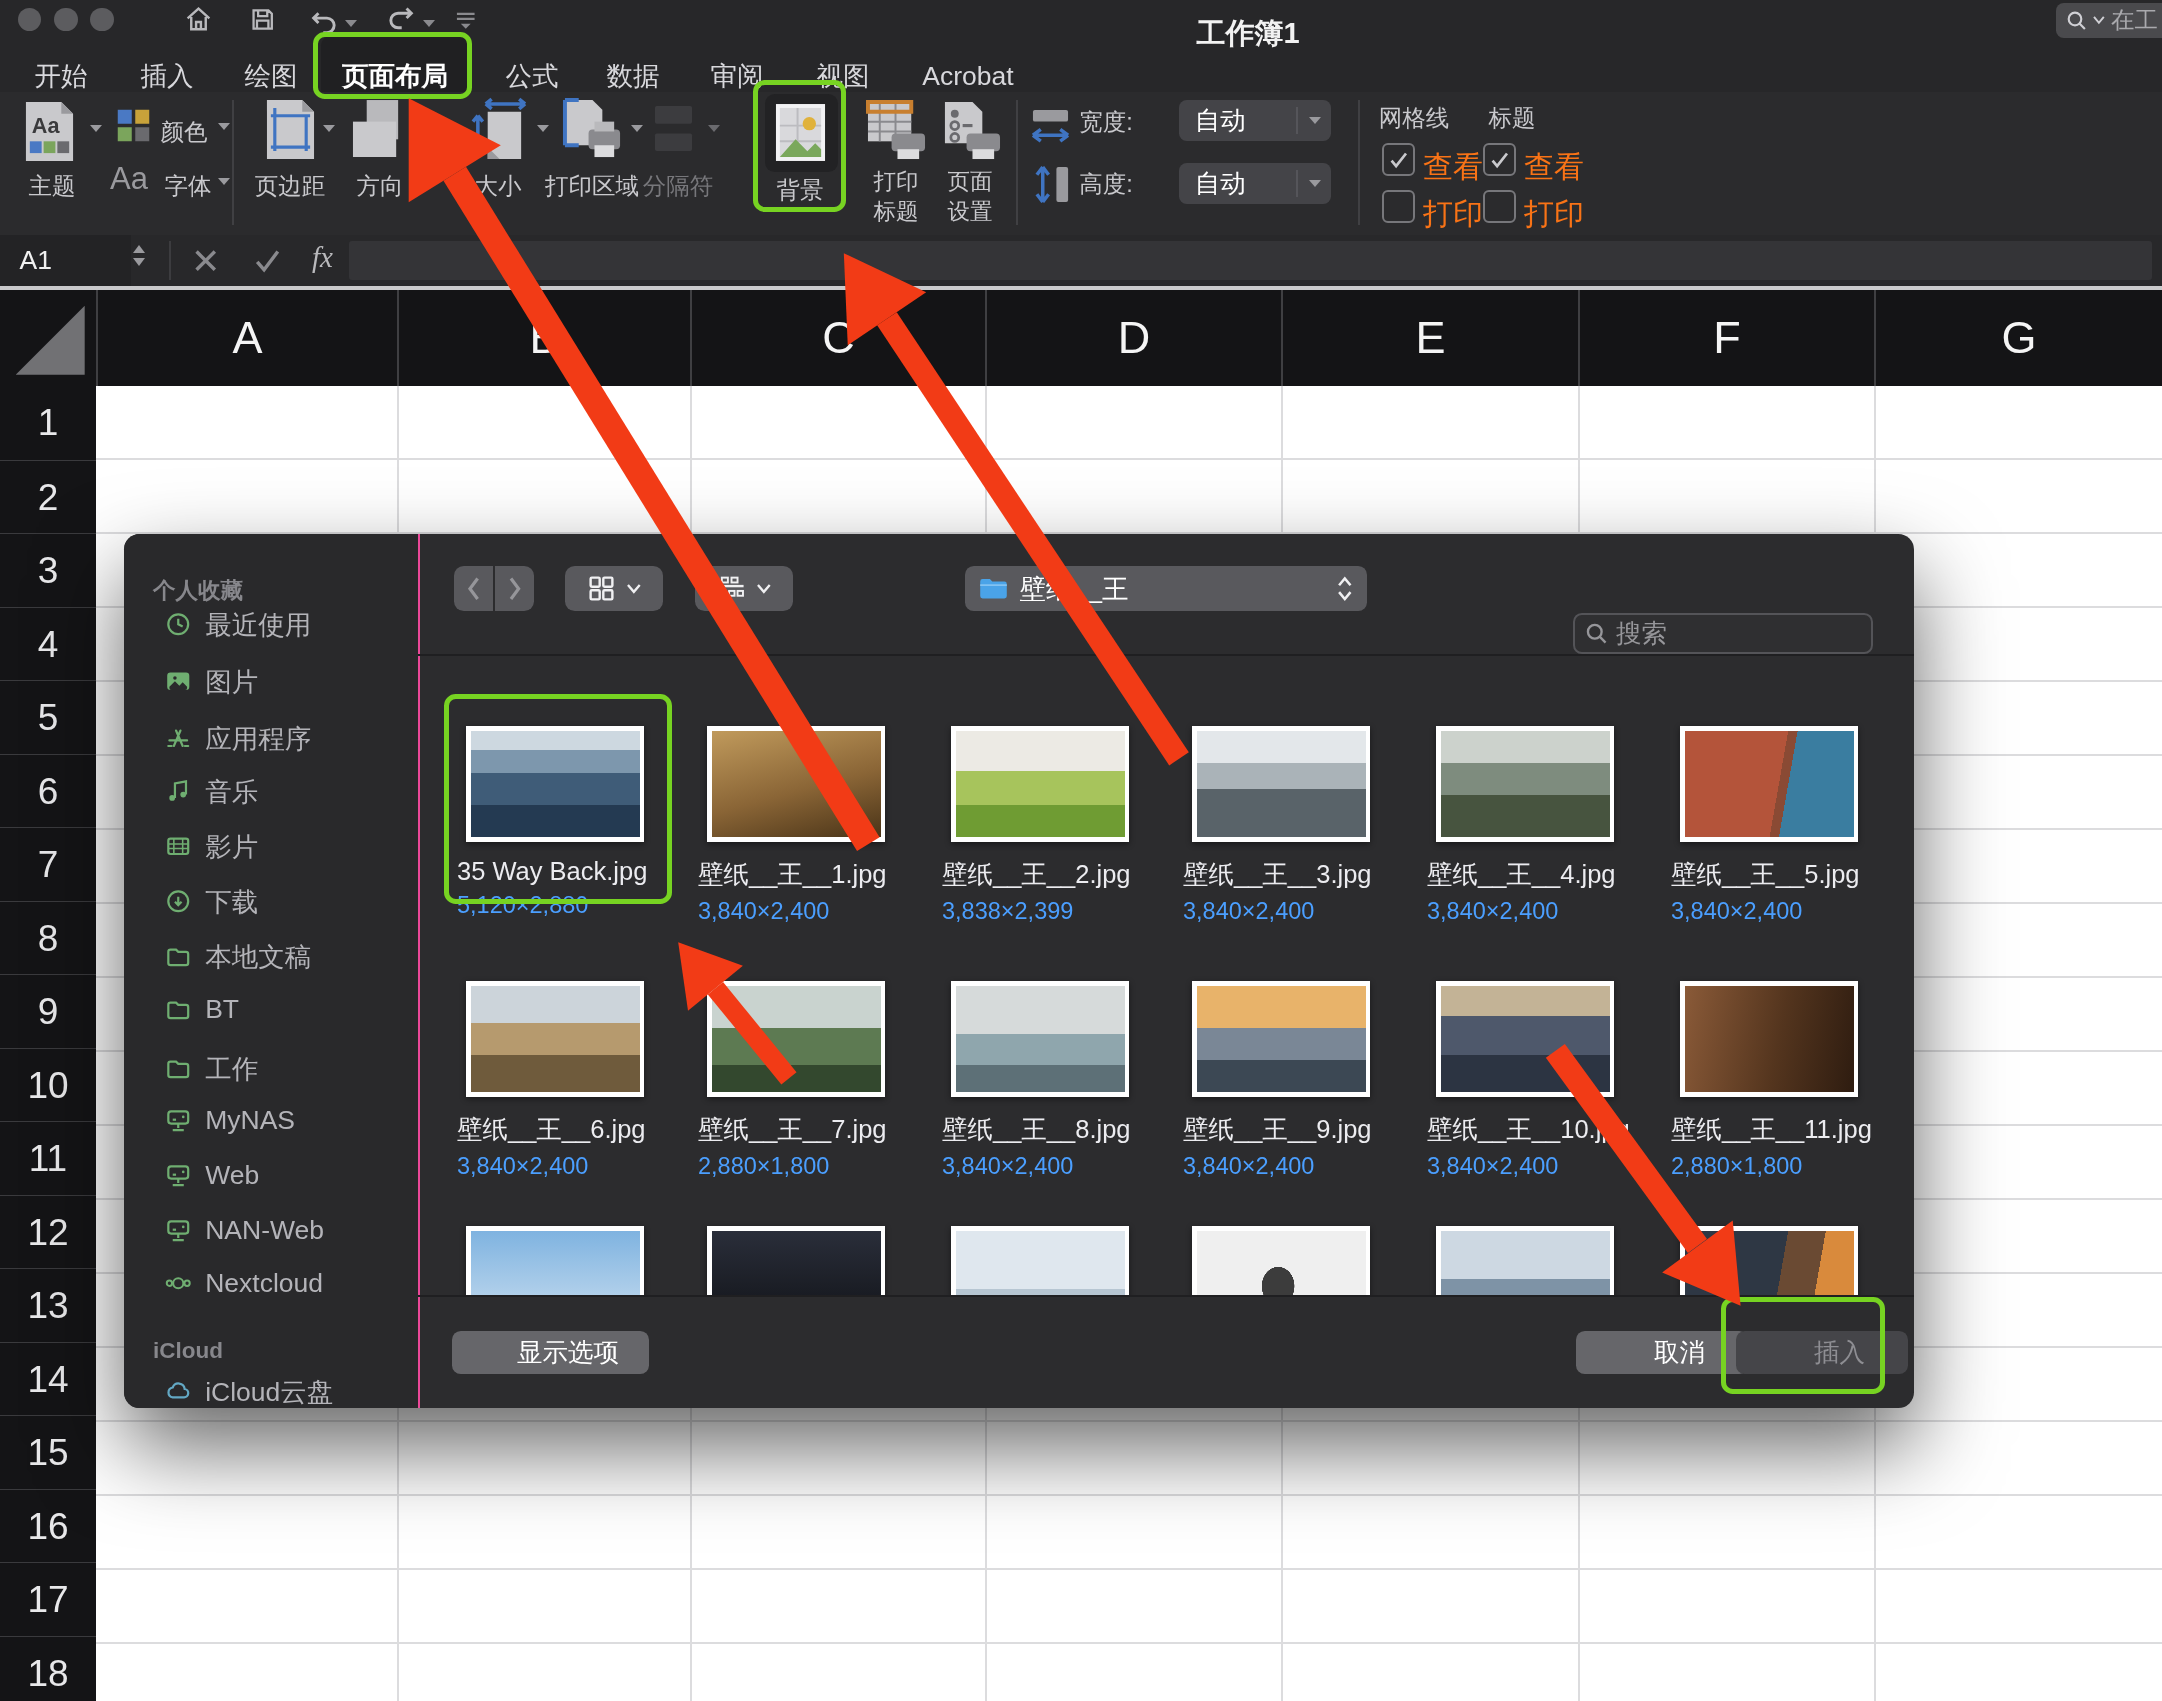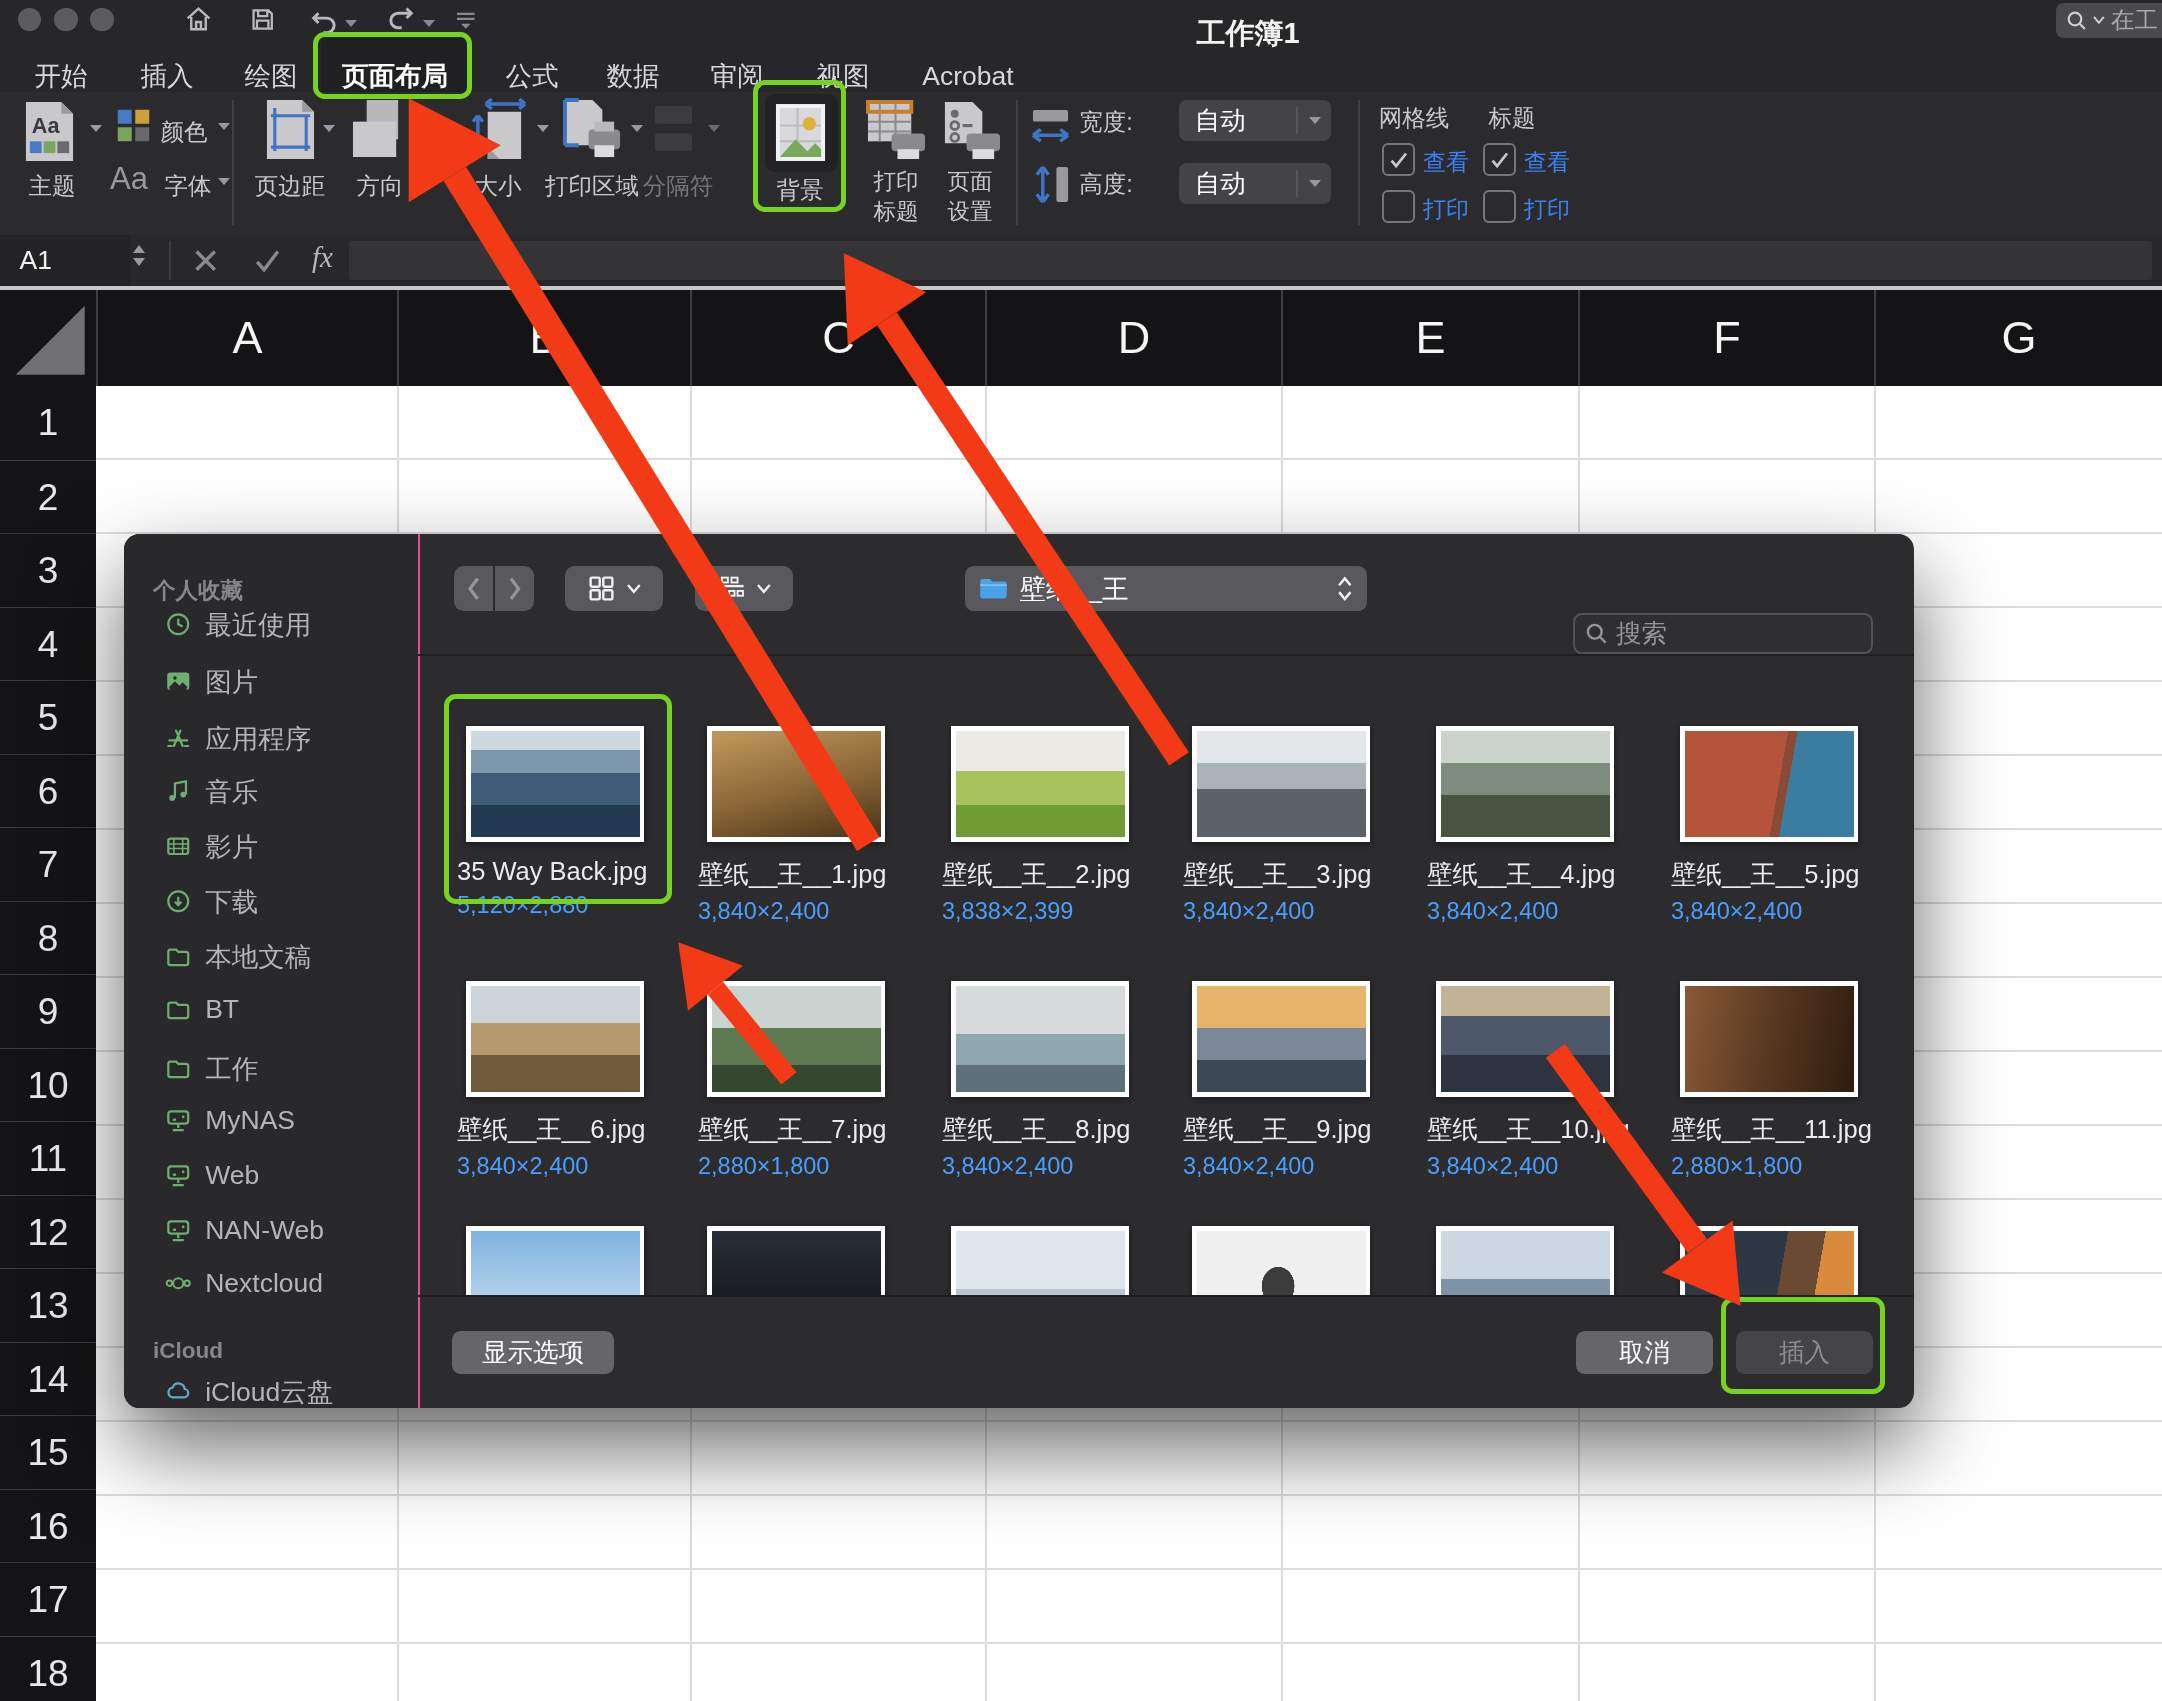--- a/index.html
+++ b/index.html
@@ -23,21 +23,21 @@
   .rlabel{color:#c9c9cd;font-size:23.5px;transform:translateX(-50%);white-space:nowrap;}
   .rlabel2{color:#c9c9cd;font-size:22.5px;transform:translateX(-50%);white-space:nowrap;}
   .dim{color:#77777b;}
   .vdiv{width:2px;background:#404043;top:7.8px;height:125px;}
   .caret{width:0;height:0;border-left:6.9px solid transparent;border-right:6.9px solid transparent;border-top:7.8px solid #9a9a9e;}
   .pressbg{background:#222224;border-radius:9.8px;}
   .ddbox{background:#444448;border-radius:7.8px;height:41px;width:152px;display:flex;align-items:center;}
   .ddbox .val{color:#fff;font-size:25.5px;padding-left:15.7px;flex:1;}
   .ddbox .dd-c{width:33px;height:27.4px;border-left:2px solid #55555a;display:flex;align-items:center;justify-content:center;}
   .cb{width:29px;height:29px;border:2px solid #77777b;border-radius:5.9px;background:transparent;display:flex;align-items:center;justify-content:center;}
-  .cblabel{color:#3b82f6;font-size:23px;}
+  .cblabel{color:#f97316;font-size:30px;}
   
   #fbar{left:0;top:235px;width:2162px;height:51px;background:#28282a;}
   #namebox{left:0;top:0;width:131px;height:51px;background:#232325;color:#f0f0f0;font-size:26.5px;line-height:51px;padding-left:19.6px;box-sizing:border-box;}
   .steppers{left:133px;top:9.8px;}
   .tri-u{width:0;height:0;border-left:6.9px solid transparent;border-right:6.9px solid transparent;border-bottom:8.8px solid #9a9a9e;margin-bottom:4.9px;}
   .tri-d{width:0;height:0;border-left:6.9px solid transparent;border-right:6.9px solid transparent;border-top:8.8px solid #9a9a9e;}
   #fxlabel{left:312px;top:5.9px;color:#b9b9bc;font-size:29px;font-style:italic;font-family:"Liberation Serif","DejaVu Serif",serif;}
   #finput{left:349px;top:5.9px;width:1803px;height:39px;background:#343437;border-radius:2.9px;}
   #fbarsep{left:0;top:286px;width:2162px;height:3.9px;background:#c9c9cb;}
   
@@ -67,21 +67,21 @@
   #dsearch{left:1449px;top:35px;width:300px;height:41px;border:2px solid #545458;background:#2f2f31;border-radius:8.8px;display:flex;align-items:center;gap:7.8px;padding:0 9.8px;box-sizing:border-box;margin-top:44px;}
   #dsearch span{color:#96969a;font-size:25.5px;}
   #gridsep{left:294px;top:120px;width:1496px;height:2px;background:#1f1f21;}
   #filegrid{left:294px;top:122px;width:1496px;height:639px;overflow:hidden;}
   .fitem{width:196px;text-align:left;}
   .thumb{margin:0 auto;background:#fff;padding:4.9px;width:169px;height:106px;box-shadow:0 2px 5.9px rgba(0,0,0,.45);}
   .photo{width:169px;height:106px;}
   .fname{margin-top:15.7px;color:#ececf0;font-size:25.5px;white-space:nowrap;}
   .fdims{margin-top:5.9px;color:#4b9fff;font-size:23.5px;}
   #footsep{left:294px;top:761px;width:1496px;height:2px;background:#1f1f21;}
-  .dbtn{height:43px;border-radius:8.8px;background:#66666a;color:#fff;font-size:25.5px;display:flex;align-items:center;justify-content:center;}
+  .dbtn{height:43px;border-radius:8.8px;background:#66666a;color:#fff;font-size:25.5px;display:flex;align-items:center;justify-content:center;padding-left:35px;}
   .dbtn.disabled{background:#454549;color:#8e8e93;}
   
   .gbox{border:5.9px solid #77d322;border-radius:11.8px;z-index:40;}
   #arrows{left:0;top:0;z-index:50;pointer-events:none;}
   
   .ph1{background:linear-gradient(180deg,#cdd8e0 0 18%,#7d97ad 18% 40%,#3f5c78 40% 70%,#243a52 70%);}
   .ph2{background:linear-gradient(165deg,#c09a5c,#8a6536 55%,#4a3418);}
   .ph3{background:linear-gradient(180deg,#eceae4 0 38%,#a7c45c 38% 70%,#6f9c33 70%);}
   .ph4{background:linear-gradient(180deg,#e3e7ea 0 30%,#aab3b8 30% 55%,#596369 55%);}
   .ph5{background:linear-gradient(180deg,#ccd2cc 0 30%,#7e8c7e 30% 60%,#47543f 60%);}

